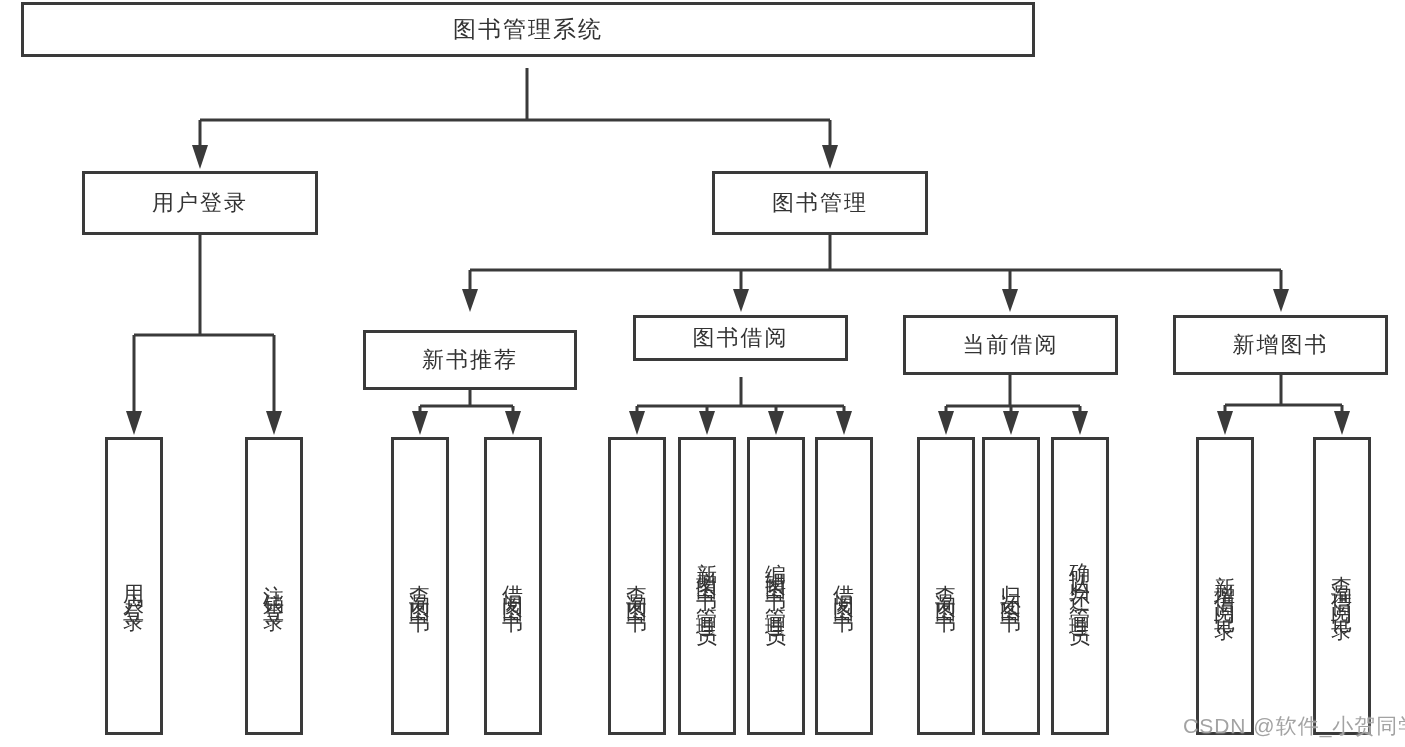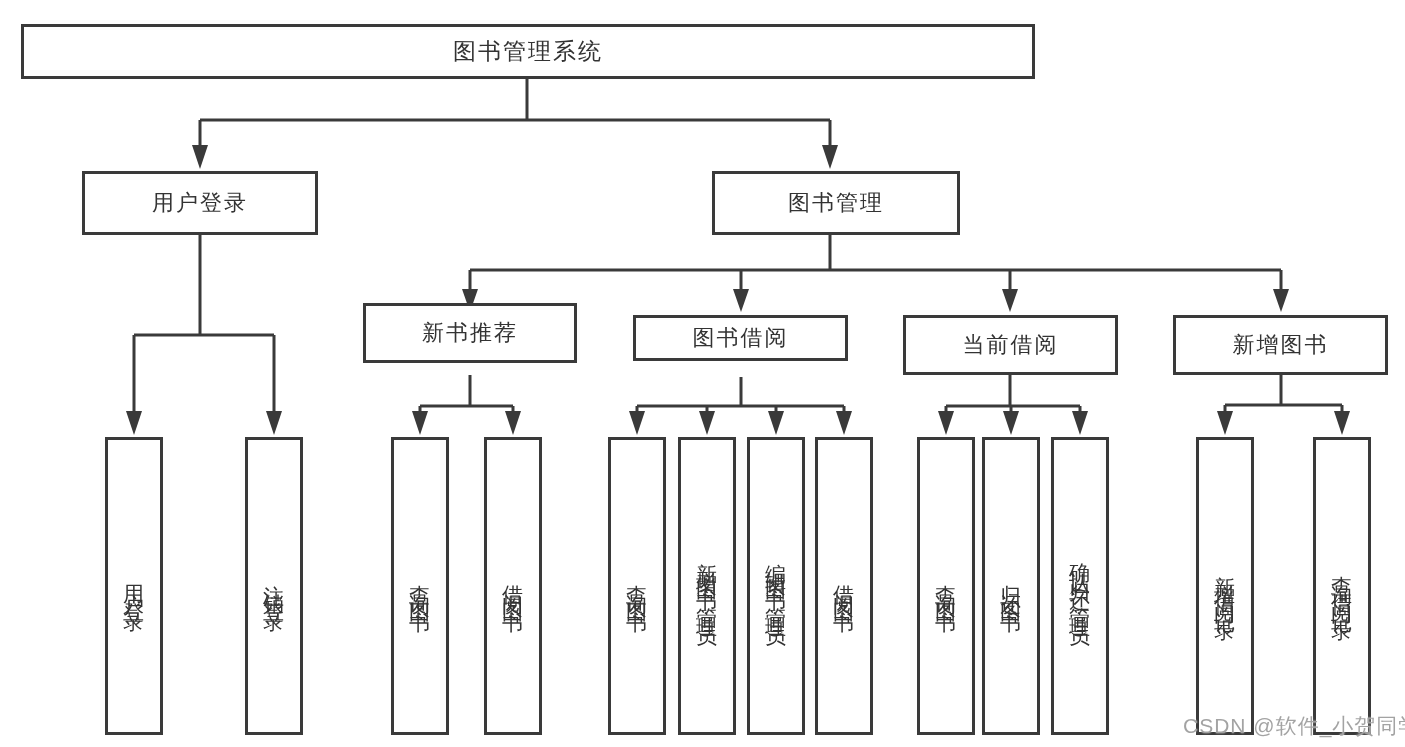--- a/index.html
+++ b/index.html
@@ -78,26 +78,26 @@
       <polygon points="776,435 768,411 784,411"></polygon>
       <polygon points="844,435 836,411 852,411"></polygon>
       <polygon points="946,435 938,411 954,411"></polygon>
       <polygon points="1011,435 1003,411 1019,411"></polygon>
       <polygon points="1080,435 1072,411 1088,411"></polygon>
       <polygon points="1225,435 1217,411 1233,411"></polygon>
       <polygon points="1342,435 1334,411 1350,411"></polygon>
     </g>
   </svg>
 
-  <div class="node h root" style="left:21px;top:24px;width:1014px;height:55px;">图书管理系统</div>
+  <div class="node h root" style="left:21px;top:2px;width:1014px;height:55px;">图书管理系统</div>
 
   <div class="node h" style="left:82px;top:171px;width:236px;height:64px;">用户登录</div>
-  <div class="node h" style="left:712px;top:171px;width:248px;height:64px;">图书管理</div>
+  <div class="node h" style="left:712px;top:171px;width:216px;height:64px;">图书管理</div>
 
-  <div class="node h" style="left:363px;top:303px;width:214px;height:60px;">新书推荐</div>
+  <div class="node h" style="left:363px;top:330px;width:214px;height:60px;">新书推荐</div>
   <div class="node h" style="left:633px;top:315px;width:215px;height:46px;">图书借阅</div>
   <div class="node h" style="left:903px;top:315px;width:215px;height:60px;">当前借阅</div>
   <div class="node h" style="left:1173px;top:315px;width:215px;height:60px;">新增图书</div>
 
   <div class="node v" style="left:105px;top:437px;width:58px;height:298px;">用户登录</div>
   <div class="node v" style="left:245px;top:437px;width:58px;height:298px;">注销登录</div>
 
   <div class="node v" style="left:391px;top:437px;width:58px;height:298px;">查询图书</div>
   <div class="node v" style="left:484px;top:437px;width:58px;height:298px;">借阅图书</div>
 

